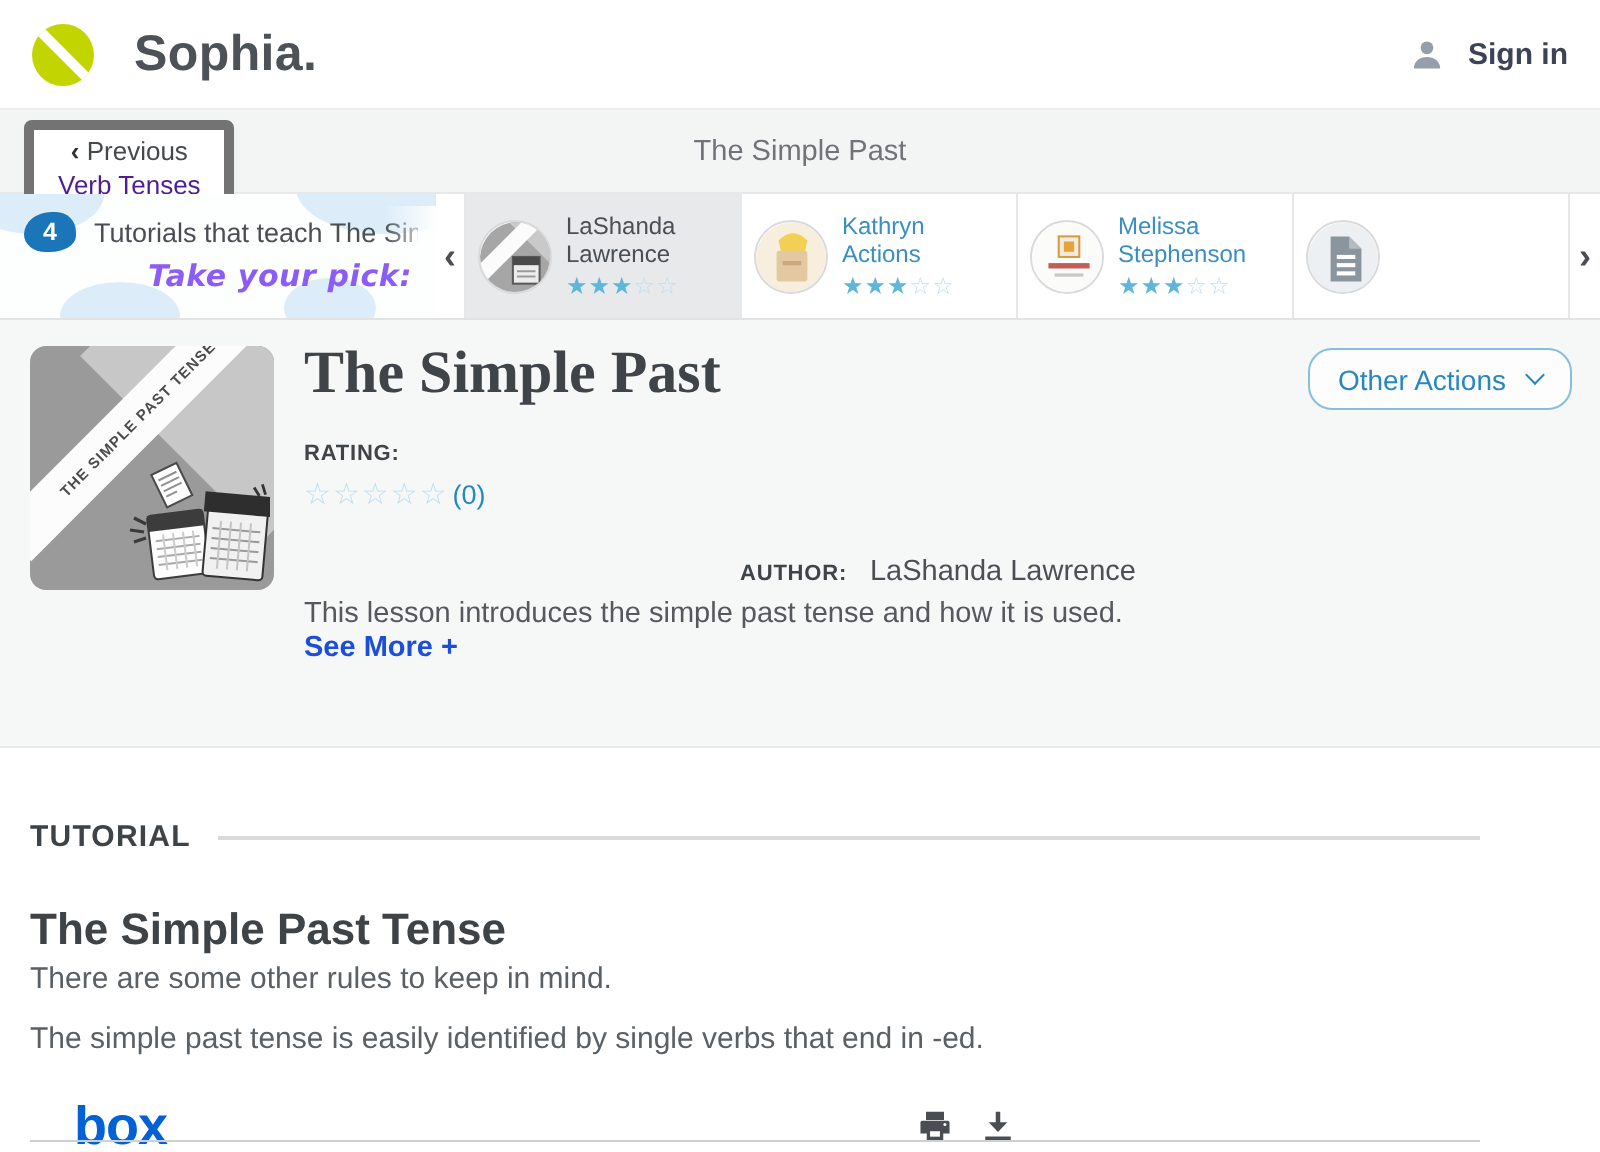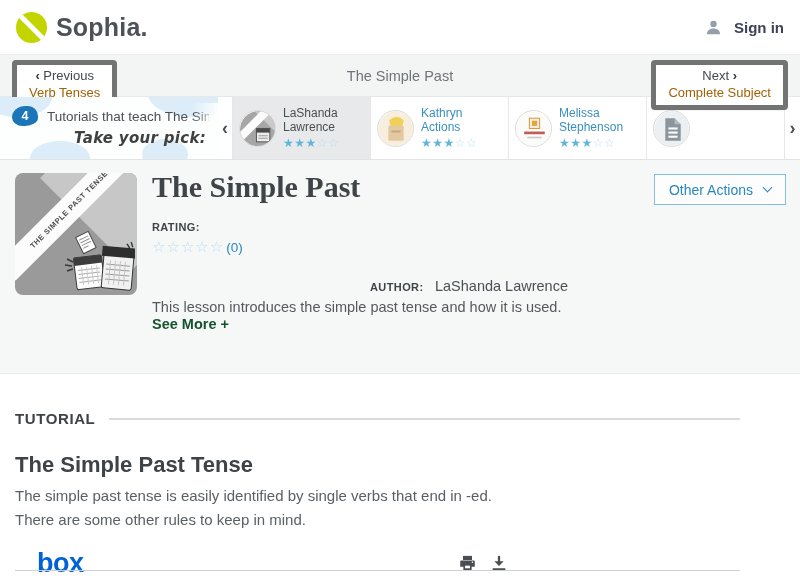--- a/index.html
+++ b/index.html
@@ -3,59 +3,59 @@
 <meta charset="utf-8">
 <style>
   * { margin:0; padding:0; box-sizing:border-box; }
   html,body { width:800px; height:576px; background:#fff; }
   body { font-family:"Liberation Sans","DejaVu Sans",sans-serif; color:#45494e; }
   .page { position:relative; width:800px; height:576px; overflow:hidden; background:#fff; }
 
   
   .topbar { height:55px; display:flex; align-items:center; justify-content:space-between;
             padding:0 16px; background:#fff; border-bottom:1px solid #ededee; }
-  .brand { display:flex; align-items:center; gap:9px; cursor:pointer; }
+  .brand { display:flex; align-items:center; gap:20px; cursor:pointer; }
   .logo-mark { position:relative; width:31px; height:31px; border-radius:50%;
                background:#c3d500; overflow:hidden; flex:none; }
   .logo-mark::after { content:''; position:absolute; left:-8px; top:13px; width:48px; height:5px;
                       background:#fff; transform:rotate(45deg); }
   .brand-text { font-size:25px; font-weight:700; color:#4d5259; letter-spacing:.2px; }
   .signin { display:flex; align-items:center; gap:12px; cursor:pointer; }
   .signin-label { font-size:15px; font-weight:700; color:#3d4257; }
 
   
   .lessonnav { position:relative; height:42px; background:#f3f4f4; border-bottom:1px solid #e7e8e9; }
   .navtitle { text-align:center; line-height:42px; font-size:14.5px; color:#6f7478; }
   .navbtn { position:absolute; top:5px; background:#fff; border:5px solid #737373; border-radius:4px;
             padding:3px 12px; font-family:inherit; font-size:13px; line-height:1.3; cursor:pointer;
             box-shadow:0 1px 1px rgba(0,0,0,.04); text-align:center; }
   .navbtn.prev { left:12px; }
   .navbtn.next { right:12px; }
   .nav-line1 { display:block; color:#44484c; }
-  .nav-line2 { display:block; color:#a16207; }
+  .nav-line2 { display:block; color:#4c1d95; }
   .chev { font-weight:700; color:#2f3337; }
 
   
   .carousel { display:flex; height:63px; background:#fff; border-bottom:1px solid #e2e3e4; }
   .promo { position:relative; width:218px; flex:none; overflow:hidden; background:#fdfefe; }
   .blob { position:absolute; background:#dcedf9; border-radius:50%; }
   .b1 { width:70px; height:40px; left:-18px; top:-20px; }
   .b2 { width:90px; height:46px; right:-20px; top:-26px; }
   .b3 { width:60px; height:34px; left:30px; bottom:-16px; }
   .b4 { width:46px; height:30px; right:30px; bottom:-10px; }
   .promo-row { position:relative; display:flex; align-items:center; gap:9px; padding:9px 4px 0 12px; }
   .badge { flex:none; width:26px; height:20px; background:#1b76b9; color:#fff; font-size:12.5px;
            font-weight:700; display:flex; align-items:center; justify-content:center;
            border-radius:58% 42% 55% 45% / 62% 55% 45% 48%; }
   .promo-headline { position:relative; font-size:13.5px; color:#4a4f54; white-space:nowrap;
                     overflow:hidden; max-width:162px; }
   .promo-fade { position:absolute; right:0; top:6px; width:26px; height:22px;
                 background:linear-gradient(to right, rgba(253,254,254,0), #fdfefe); }
   .tagline { position:relative; margin-top:3px; padding-right:12px; text-align:right;
-             font-style:italic; font-weight:600; font-size:15px; color:#404040;
+             font-style:italic; font-weight:600; font-size:15px; color:#8b5cf6;
              font-family:"DejaVu Sans",cursive; letter-spacing:.3px; }
   .car-arrow { flex:none; display:flex; align-items:center; justify-content:center;
                color:#4a4e52; font-size:18px; font-weight:700; cursor:pointer; }
   .car-arrow.left { width:14px; }
   .car-arrow.right { width:16px; border-left:1px solid #e6e7e8; }
   .tutor-card { flex:none; width:138px; display:flex; align-items:center; gap:7px;
                 padding:6px 6px; border-left:1px solid #e6e7e8; background:#fff; cursor:pointer; }
   .tutor-card.selected { background:#e7e9ea; }
   .avatar { flex:none; width:37px; height:37px; border-radius:50%; overflow:hidden;
             border:1px solid #d9dadb; background:#fff; }
@@ -79,24 +79,24 @@
   .ov-title { font-family:"Liberation Serif","DejaVu Serif",serif; font-size:30px; font-weight:700;
               color:#3f4449; }
   .ov-label { font-size:11px; font-weight:700; color:#3f4449; letter-spacing:.4px; }
   .ov-rating-row { margin-top:3px; display:flex; align-items:center; }
   .ov-stars { font-size:15px; letter-spacing:1px; }
   .rating-count { font-size:13.5px; color:#2787bf; margin-left:2px; cursor:pointer; }
   .ov-author-row { margin-top:21px;text-align:center; }
   .ov-inline-val { font-size:14.5px; color:#4b5055; margin-left:7px; font-weight:400; }
   .ov-desc-label { display:block; margin-top:12px; }
   .ov-desc { margin-top:4px; font-size:14.5px; color:#55595e; }
-  .see-more { font-size:14.5px; font-weight:600; color:#14532d; cursor:pointer;
+  .see-more { font-size:14.5px; font-weight:600; color:#1d4ed8; cursor:pointer;
               display:inline-block; }
   .other-actions { position:absolute; right:0; top:4px; display:flex; align-items:center;
-                   background:#fdfdfd; border:1px solid #86bedd; border-radius:0; height:31px;
+                   background:#fdfdfd; border:1px solid #86bedd; border-radius:12px; height:31px;
                    padding:0 14px; color:#2787bf; font-size:14px; font-family:inherit; cursor:pointer; }
   .chev-down { width:7px; height:7px; border-right:1.6px solid #2787bf; border-bottom:1.6px solid #2787bf;
                transform:rotate(45deg); margin-left:11px; margin-top:-4px; }
 
   
   .tutorial { position:relative; height:202px; background:#fff; padding:0 15px; }
   .tut-head { display:flex; align-items:center; padding-top:36px; width:725px;text-align:center; }
   .tut-label { font-size:15px; font-weight:700; color:#3e4347; letter-spacing:.6px; flex:none; }
   .tut-rule { flex:1; height:2px; background:#d9dadb; margin-left:14px; }
   .tut-title { margin-top:25px; font-size:22px; font-weight:700; color:#3e4347; }
@@ -126,24 +126,20 @@
       <span class="signin-label">Sign in</span>
     </div>
   </header>
 
   <nav class="lessonnav">
     <button class="navbtn prev">
       <span class="nav-line1"><span class="chev">‹</span> <span>Previous</span></span>
       <span class="nav-line2">Verb Tenses</span>
     </button>
     <div class="navtitle">The Simple Past</div>
-    <button class="navbtn next">
-      <span class="nav-line1"><span>Next</span> <span class="chev">›</span></span>
-      <span class="nav-line2">Complete Subject</span>
-    </button>
   </nav>
 
   <div class="carousel">
     <div class="promo">
       <span class="blob b1"></span>
       <span class="blob b2"></span>
       <span class="blob b3"></span>
       <span class="blob b4"></span>
       <div class="promo-row">
         <span class="badge">4</span>
@@ -301,22 +297,22 @@
       <span class="see-more">See More +</span>
     </div>
   </section>
 
   <section class="tutorial">
     <div class="tut-head">
       <span class="tut-label">TUTORIAL</span>
       <span class="tut-rule"></span>
     </div>
     <h2 class="tut-title">The Simple Past Tense</h2>
+    <p class="tut-para" style="margin-top:0;">There are some other rules to keep in mind.</p>
     <p class="tut-para">The simple past tense is easily identified by single verbs that end in -ed.</p>
-    <p class="tut-para" style="margin-top:0;">There are some other rules to keep in mind.</p>
 
     <div class="box-bar">
       <span class="box-logo">box</span>
       <span class="box-tools">
         <span class="tool-btn">
           <svg width="19" height="18" viewBox="0 0 24 24">
             <rect x="6" y="2.5" width="12" height="5.5" fill="#4a4e52"></rect>
             <path d="M3.5 8.5h17a1.2 1.2 0 0 1 1.2 1.2v7.3h-4.2v4.5H6.5v-4.5H2.3V9.7a1.2 1.2 0 0 1 1.2-1.2z" fill="#4a4e52"></path>
             <rect x="8" y="14.8" width="8" height="5" fill="#fff" stroke="#4a4e52" stroke-width="1.4"></rect>
             <circle cx="18.6" cy="11" r="1" fill="#fff"></circle>

